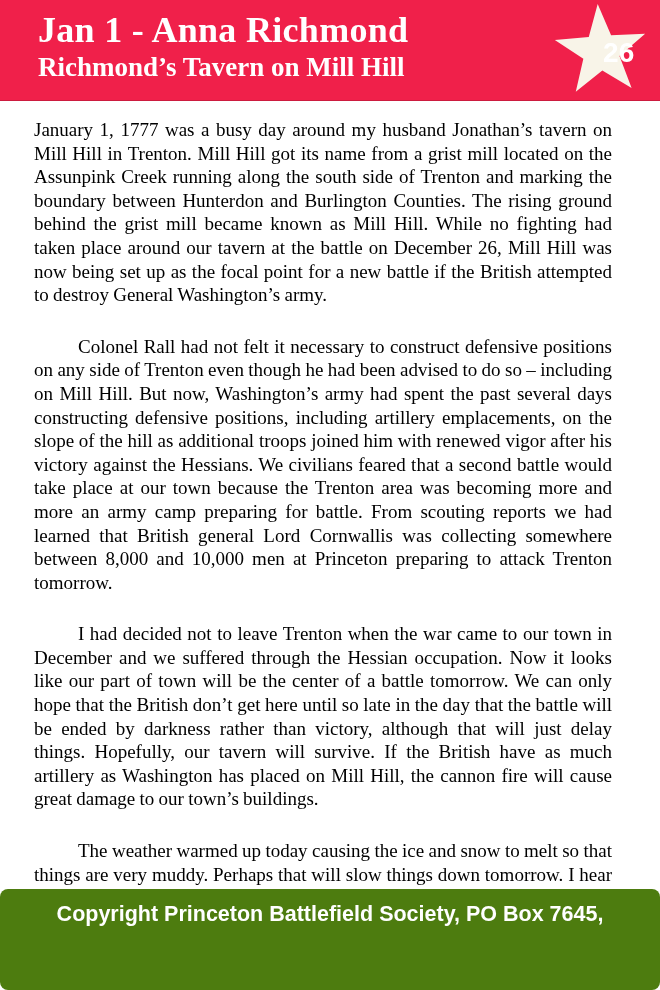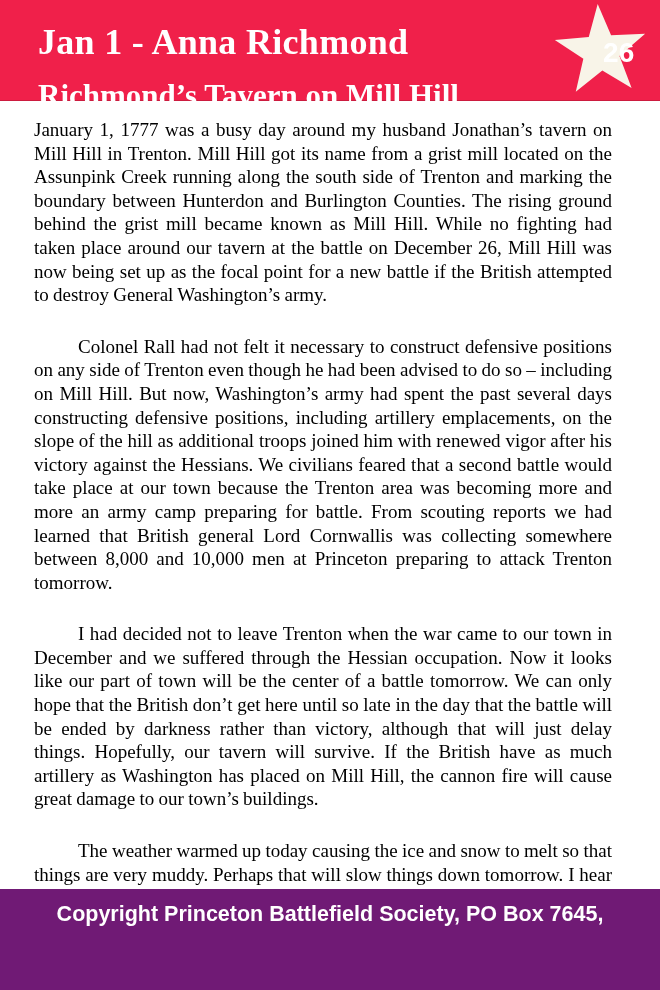--- a/index.html
+++ b/index.html
@@ -14,39 +14,38 @@
     flex-direction: column;
   }
 
   
   .header {
     position: relative;
     height: 101px;
     flex: 0 0 101px;
     background: #f0204a;
     color: #ffffff;
-    padding: 22px 0 0 38px;
+    padding: 10px 0 0 38px;
     box-sizing: border-box;
     border-bottom: 1px solid rgba(0,0,0,0.15);
   }
   .header .title {
     font-family: "Liberation Serif", serif;
     font-weight: bold;
     font-size: 36px;
     line-height: 41px;
     letter-spacing: 0.3px;
     white-space: nowrap;
   }
   .header .subtitle {
     font-family: "Liberation Serif", serif;
     font-weight: bold;
-    font-size: 31px;
+    font-size: 27px;
     line-height: 33px;
     white-space: nowrap;
-    margin-top: 16px;
   }
   .star-badge {
     position: absolute;
     top: 2px;
     right: 7px;
     width: 104px;
     height: 99px;
   }
   .star-badge svg { display: block; width: 104px; height: 99px; }
   .star-number {
@@ -112,17 +111,17 @@
   <div class="article">
     <p>January 1, 1777 was a busy day around my husband Jonathan’s tavern on Mill Hill in Trenton. Mill Hill got its name from a grist mill located on the Assunpink Creek running along the south side of Trenton and marking the boundary between Hunterdon and Burlington Counties. The rising ground behind the grist mill became known as Mill Hill. While no fighting had taken place around our tavern at the battle on December 26, Mill Hill was now being set up as the focal point for a new battle if the British attempted to destroy General Washington’s army.</p>
     <p class="indent">Colonel Rall had not felt it necessary to construct defensive positions on any side of Trenton even though he had been advised to do so – including on Mill Hill. But now, Washington’s army had spent the past several days constructing defensive positions, including artillery emplacements, on the slope of the hill as additional troops joined him with renewed vigor after his victory against the Hessians. We civilians feared that a second battle would take place at our town because the Trenton area was becoming more and more an army camp preparing for battle. From scouting reports we had learned that British general Lord Cornwallis was collecting somewhere between 8,000 and 10,000 men at Princeton preparing to attack Trenton tomorrow.</p>
     <p class="indent">I had decided not to leave Trenton when the war came to our town in December and we suffered through the Hessian occupation. Now it looks like our part of town will be the center of a battle tomorrow. We can only hope that the British don’t get here until so late in the day that the battle will be ended by darkness rather than victory, although that will just delay things. Hopefully, our tavern will survive. If the British have as much artillery as Washington has placed on Mill Hill, the cannon fire will cause great damage to our town’s buildings.</p>
     <p class="indent">
       <span>The weather warmed up today causing the ice and snow to melt so that things are very muddy. Perhaps that will slow things down tomorrow. I hear that Washington has his headquarters at the Barnes house in Trenton. If the British fight their way into town, he will need to move from there and make his head-quarters somewhere on Mill Hill, perhaps at our tavern. </span>
       <em>Text by Larry Kidder.</em>
     </p>
   </div>
 
-  <div class="footer" style="background-color: #701a75;">
+  <div class="footer" style="background-color: #4d7c0f; border-radius: 8px;">
     <div>Copyright Princeton Battlefield Society, PO Box 7645,</div>
   </div>
 
 </div>
 
 </body></html>

